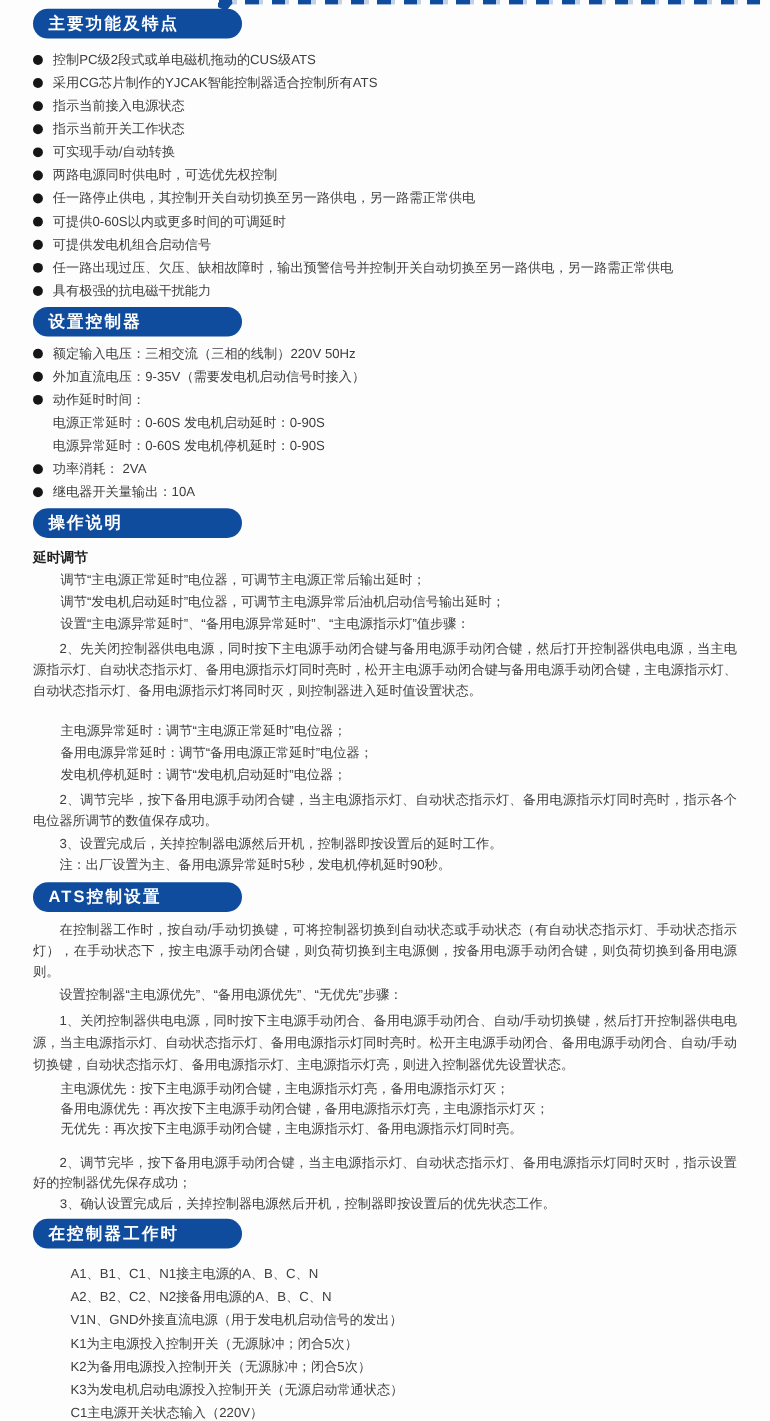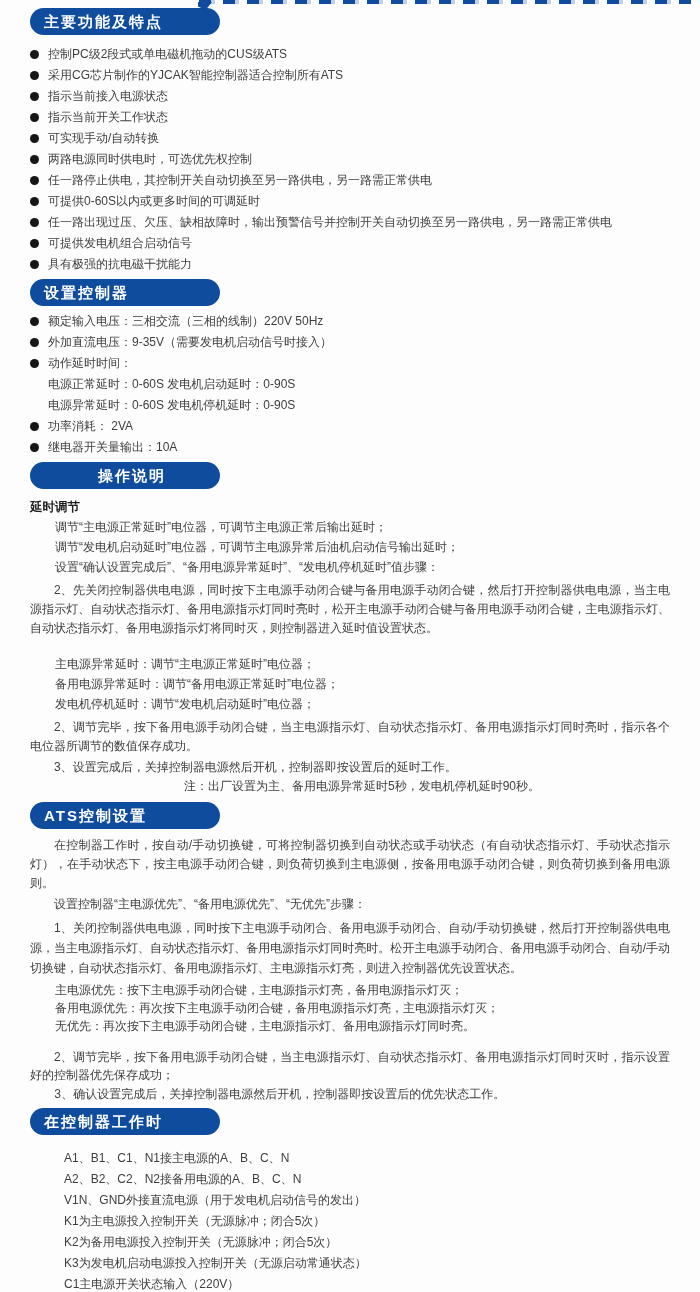--- a/index.html
+++ b/index.html
@@ -25,29 +25,29 @@
 
   ul{list-style:none;margin:0;padding:0;}
   .blist{margin-top:13px;}
   .blist li{display:flex;align-items:center;height:13px;margin-bottom:8px;font-size:12px;}
   .dot{width:9px;height:9px;border-radius:50%;background:#161616;margin-right:9px;flex:none;}
   .blist li.sub{padding-left:18px;}
 
   .hdr-tech{margin-top:1px;}
   .tlist{margin-top:9px;}
 
-  .hdr-op{margin-top:6px;text-align:center;}
+  .hdr-op{margin-top:6px;}
   .subhead{margin:12px 0 0;font-weight:700;color:#1e1e1e;font-size:12.5px;line-height:13px;}
   .op-lines{margin-top:7px;}
   .op-lines p{margin:0 0 7px;line-height:13px;font-size:12px;padding-left:25px;}
   .para{margin:2px 0 0;font-size:12px;line-height:19px;text-indent:2em;text-align:justify;}
   .adjust{margin-top:20px;}
   .adjust p{margin:0 0 7px;line-height:13px;font-size:12px;padding-left:25px;}
   .step2{margin-top:6px;}
-  .note{margin:0;font-size:12px;line-height:19px;text-indent:2em;text-align:center;}
+  .note{margin:0;font-size:12px;line-height:19px;text-indent:2em;}
 
   .hdr-ats{margin-top:6px;}
   .ats-p1{margin-top:7px;}
   .ats-step1{margin-top:4px;line-height:20px;}
   .prio{margin-top:3px;}
   .prio p{margin:0;line-height:18px;font-size:12px;padding-left:25px;}
   .ats-step2{margin-top:13px;line-height:18px;}
   .ats-step3{line-height:18px;font-family:Liberation Mono, monospace;}
 
   .hdr-term{margin-top:4px;}
@@ -92,25 +92,25 @@
       <li>
           <span class="dot"></span>
           <span>任一路停止供电，其控制开关自动切换至另一路供电，另一路需正常供电</span>
         </li>
       <li>
           <span class="dot"></span>
           <span>可提供0-60S以内或更多时间的可调延时</span>
         </li>
       <li>
           <span class="dot"></span>
-          <span>任一路出现过压、欠压、缺相故障时，输出预警信号并控制开关自动切换至另一路供电，另一路需正常供电</span>
+          <span>可提供发电机组合启动信号</span>
         </li>
       <li>
           <span class="dot"></span>
-          <span>可提供发电机组合启动信号</span>
+          <span>任一路出现过压、欠压、缺相故障时，输出预警信号并控制开关自动切换至另一路供电，另一路需正常供电</span>
         </li>
       <li>
           <span class="dot"></span>
           <span>具有极强的抗电磁干扰能力</span>
         </li>
     </ul>
   </section>
 
   <section>
     <span class="hdr hdr-tech">设置控制器</span>
@@ -143,21 +143,21 @@
         </li>
     </ul>
   </section>
 
   <section>
     <span class="hdr hdr-op">操作说明</span>
     <p class="subhead">延时调节</p>
     <div class="op-lines">
       <p>调节“主电源正常延时”电位器，可调节主电源正常后输出延时；</p>
       <p>调节“发电机启动延时”电位器，可调节主电源异常后油机启动信号输出延时；</p>
-      <p>设置“确认设置完成后”、“备用电源异常延时”、“发电机停机延时”值步骤：</p>
+      <p>设置“主电源异常延时”、“备用电源异常延时”、“主电源指示灯”值步骤：</p>
     </div>
     <p class="para">2、先关闭控制器供电电源，同时按下主电源手动闭合键与备用电源手动闭合键，然后打开控制器供电电源，当主电源指示灯、自动状态指示灯、备用电源指示灯同时亮时，松开主电源手动闭合键与备用电源手动闭合键，主电源指示灯、自动状态指示灯、备用电源指示灯将同时灭，则控制器进入延时值设置状态。</p>
     <div class="adjust">
       <p>主电源异常延时：调节“主电源正常延时”电位器；</p>
       <p>备用电源异常延时：调节“备用电源正常延时”电位器；</p>
       <p>发电机停机延时：调节“发电机启动延时”电位器；</p>
     </div>
     <p class="para step2">2、调节完毕，按下备用电源手动闭合键，当主电源指示灯、自动状态指示灯、备用电源指示灯同时亮时，指示各个电位器所调节的数值保存成功。</p>
     <p class="para">3、设置完成后，关掉控制器电源然后开机，控制器即按设置后的延时工作。</p>
     <p class="note">注：出厂设置为主、备用电源异常延时5秒，发电机停机延时90秒。</p>

